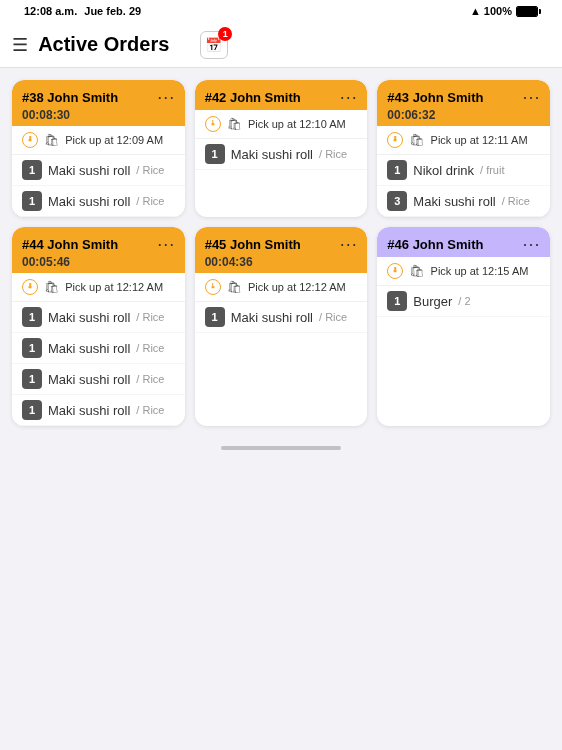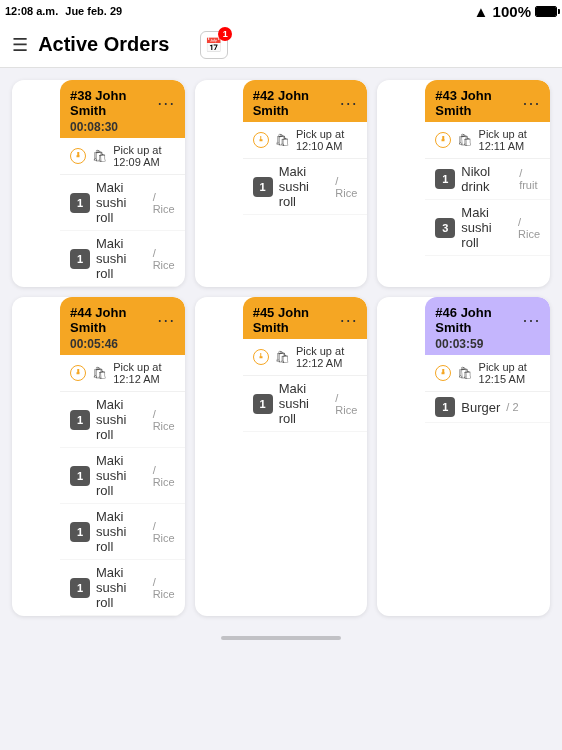--- a/index.html
+++ b/index.html
@@ -10,21 +10,21 @@
       min-height: 750px;
       overflow-x: hidden;
     }
 
     
     .status-bar {
       background: #fff;
       display: flex;
       align-items: center;
       justify-content: space-between;
-      padding: 4px 5px;
+      padding: 4px 24px;
       height: 22px;
       font-size: 11px;
       font-weight: 600;
     }
     .status-left { display: flex; align-items: center; gap: 2px; }
     .status-right { display: flex; align-items: center; gap: 4px; }
     .battery-icon {
       width: 22px; height: 11px; border: 1.5px solid #000; border-radius: 2px; position: relative; display: inline-block;
     }
     .battery-icon::after {
@@ -95,21 +95,20 @@
       gap: 10px;
       padding: 12px;
     }
 
     
     .order-card {
       background: #fff;
       border-radius: 12px;
       overflow: hidden;
       box-shadow: 0 1px 4px rgba(0,0,0,0.1);
-      padding-left: 48px;
     }
     .card-header {
       padding: 8px 10px 4px;
       border-radius: 12px 12px 0 0;
     }
     .card-header.orange { background: #f5a623; }
     .card-header.green { background: #c4b5fd; }
     .card-header-row {
       display: flex;
       align-items: center;
@@ -223,21 +222,21 @@
 </head>
 <body>
 
 <div class="status-bar">
   <div class="status-left">
     <span>12:08 a.m.</span>
     &nbsp;
     <span>Jue feb. 29</span>
   </div>
   <div class="status-right">
-    <span style="font-size:15px;">▲ 100%</span>
+    <span style="font-size:11px;">▲ 100%</span>
     <div class="battery-icon">
       <div class="battery-fill"></div>
     </div>
   </div>
 </div>
 
 <div class="header">
   <span class="hamburger-icon">☰</span>
   <span class="header-title">Active Orders</span>
   <div class="calendar-btn">
@@ -293,20 +292,21 @@
         <span class="item-name">Maki sushi roll</span>
         <span class="item-variant"> / Rice</span>
       </div>
     </div>
     <div class="order-card">
       <div class="card-header orange">
         <div class="card-header-row">
           <span class="card-order-name">#43 John Smith</span>
           <span class="card-more">···</span>
         </div>
+        <div class="card-timer">00:06:32</div>
       </div>
       <div class="pickup-row">
         <div class="clock-icon">
           <div class="clock-inner"></div>
         </div>
         <span class="bag-icon">🛍</span>
         <span class="pickup-time">Pick up at 12:11 AM</span>
       </div>
       <div class="item-row">
         <div class="item-qty qty-1">1</div>
@@ -354,41 +354,41 @@
         <span class="item-name">Maki sushi roll</span>
         <span class="item-variant"> / Rice</span>
       </div>
     </div>
     <div class="order-card">
       <div class="card-header orange">
         <div class="card-header-row">
           <span class="card-order-name">#45 John Smith</span>
           <span class="card-more">···</span>
         </div>
+        <div class="card-timer">00:04:36</div>
       </div>
       <div class="pickup-row">
         <div class="clock-icon">
           <div class="clock-inner"></div>
         </div>
         <span class="bag-icon">🛍</span>
         <span class="pickup-time">Pick up at 12:12 AM</span>
       </div>
       <div class="item-row">
         <div class="item-qty qty-1">1</div>
         <span class="item-name">Maki sushi roll</span>
         <span class="item-variant"> / Rice</span>
       </div>
     </div>
     <div class="order-card">
       <div class="card-header green">
         <div class="card-header-row">
           <span class="card-order-name">#46 John Smith</span>
           <span class="card-more">···</span>
         </div>
-        <div class="card-timer">00:03:59</div>
       </div>
       <div class="pickup-row">
         <div class="clock-icon">
           <div class="clock-inner"></div>
         </div>
         <span class="bag-icon">🛍</span>
         <span class="pickup-time">Pick up at 12:15 AM</span>
       </div>
       <div class="item-row">
         <div class="item-qty qty-1">1</div>

